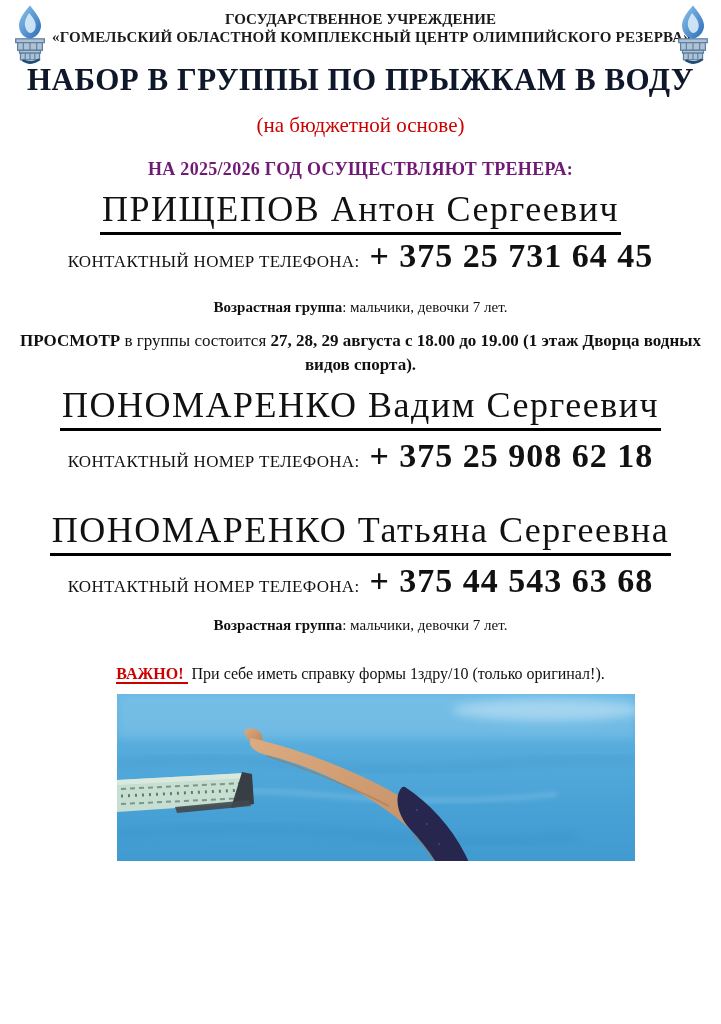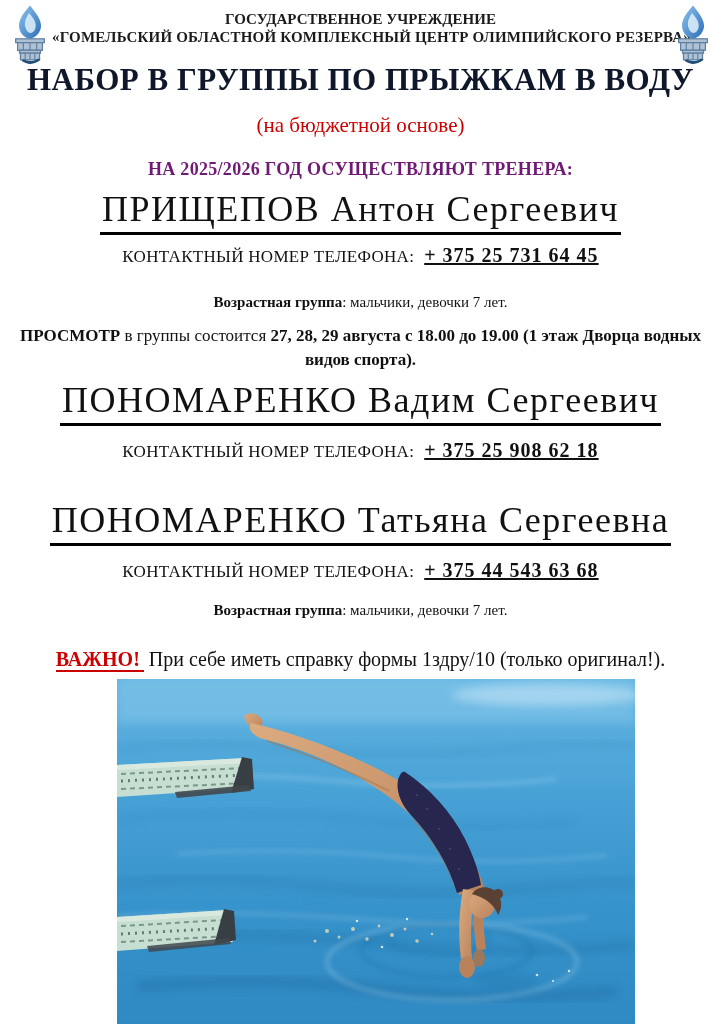--- a/index.html
+++ b/index.html
@@ -1,18 +1,18 @@
 <!DOCTYPE html>
 <html><head>
 <meta charset="utf-8">
 <style>
   html,body{margin:0;padding:0;background:#ffffff;}
   .poster{
     position:relative;
-    width:721px;height:1024px;
+    width:721px;height:861px;
     margin:0 auto;
     background:#ffffff;
     font-family:"Liberation Serif", serif;
     color:#111;
     overflow:hidden;
     text-align:center;
   }
   
   .logo{position:absolute;top:4px;width:42px;height:62px;}
   .logo.left{left:9px;}
@@ -25,28 +25,28 @@
   .subtitle{margin-top:14px;font-size:21px;line-height:26px;font-weight:normal;color:#cc0000;}
   .season{margin-top:20px;font-size:18px;line-height:22px;font-weight:bold;color:#701a75;letter-spacing:.3px;}
   
   .coach-name{margin-top:7px;font-size:36px;line-height:44px;font-weight:normal;letter-spacing:1.5px;white-space:nowrap;}
   .coach-name .u{display:inline-block;border-bottom:3px solid #000;padding:0 2px 1px 2px;}
   .coach-name.second{margin-top:6px;}
   .coach-name.third{margin-top:30px;}
   .phone-line{margin-top:4px;line-height:33px;white-space:nowrap;}
   .phone-line.p2,.phone-line.p3{margin-top:8px;}
   .phone-label{font-size:17px;letter-spacing:.3px;}
-  .phone-number{font-size:20px;font-weight:bold;letter-spacing:1px;margin-left:6px;text-decoration:underline;}
+  .phone-number{font-size:34px;font-weight:bold;letter-spacing:1px;margin-left:6px;}
   .age-line{margin-top:20px;font-size:15px;line-height:19px;}
   .age-line.a3{margin-top:13px;}
   .age-line .b{font-weight:bold;text-align:center;}
   .viewing{margin-top:12px;font-size:17px;line-height:24px;padding:0 14px;}
   .viewing .b{font-weight:bold;}
   
-  .important{margin-top:26px;font-size:20px;line-height:26px;white-space:nowrap;}
+  .important{margin-top:26px;font-size:16px;line-height:26px;white-space:nowrap;}
   .important .lbl{color:#cc0000;font-weight:bold;border-bottom:2px solid #cc0000;padding-right:4px;}
   
   .photo{margin:7px 0 0 117px;width:518px;height:347px;display:block;}
   .photo svg{display:block;}
 </style>
 </head>
 <body>
 
 <div class="poster">
 

